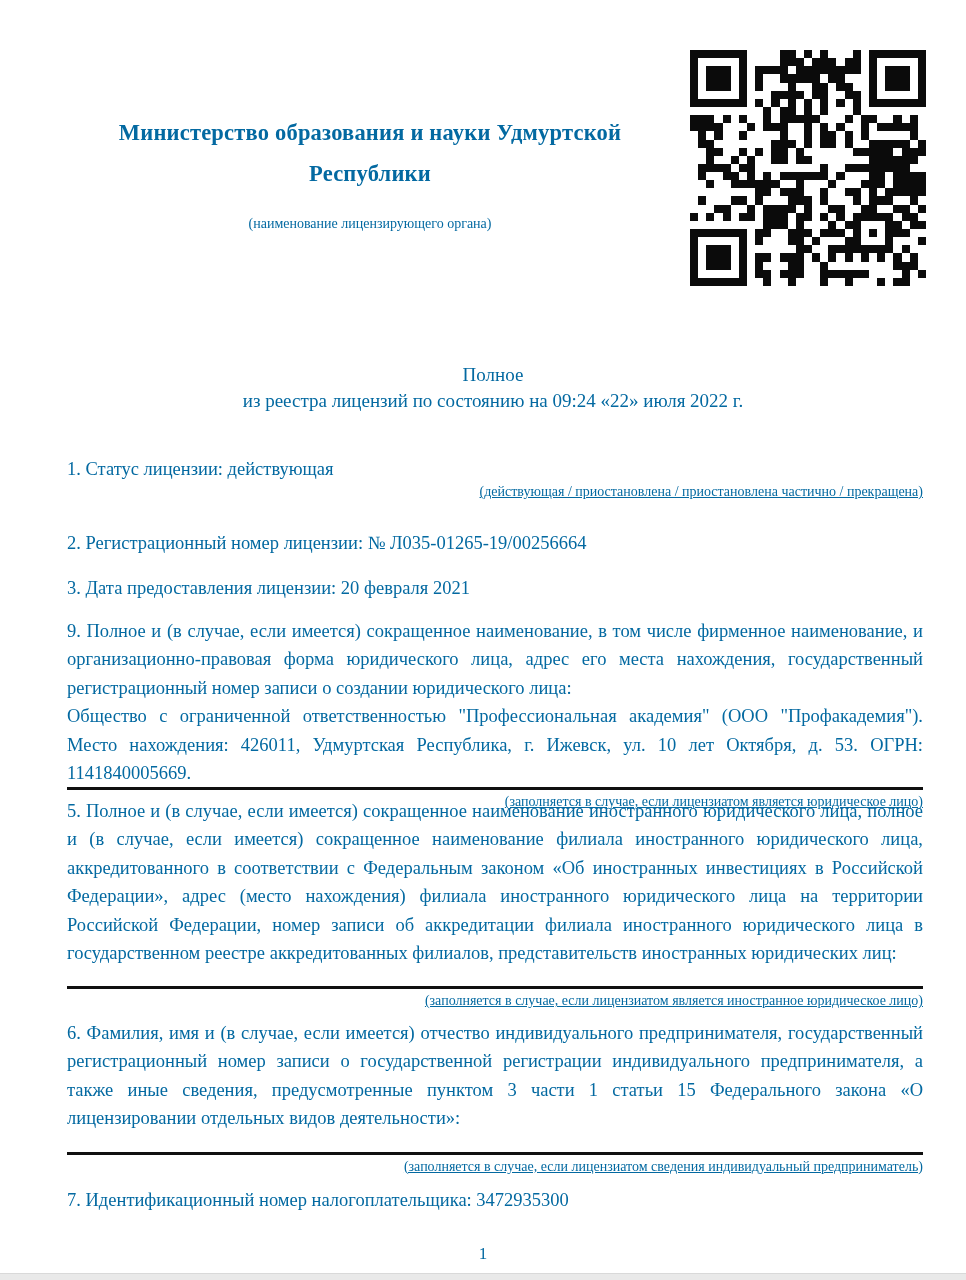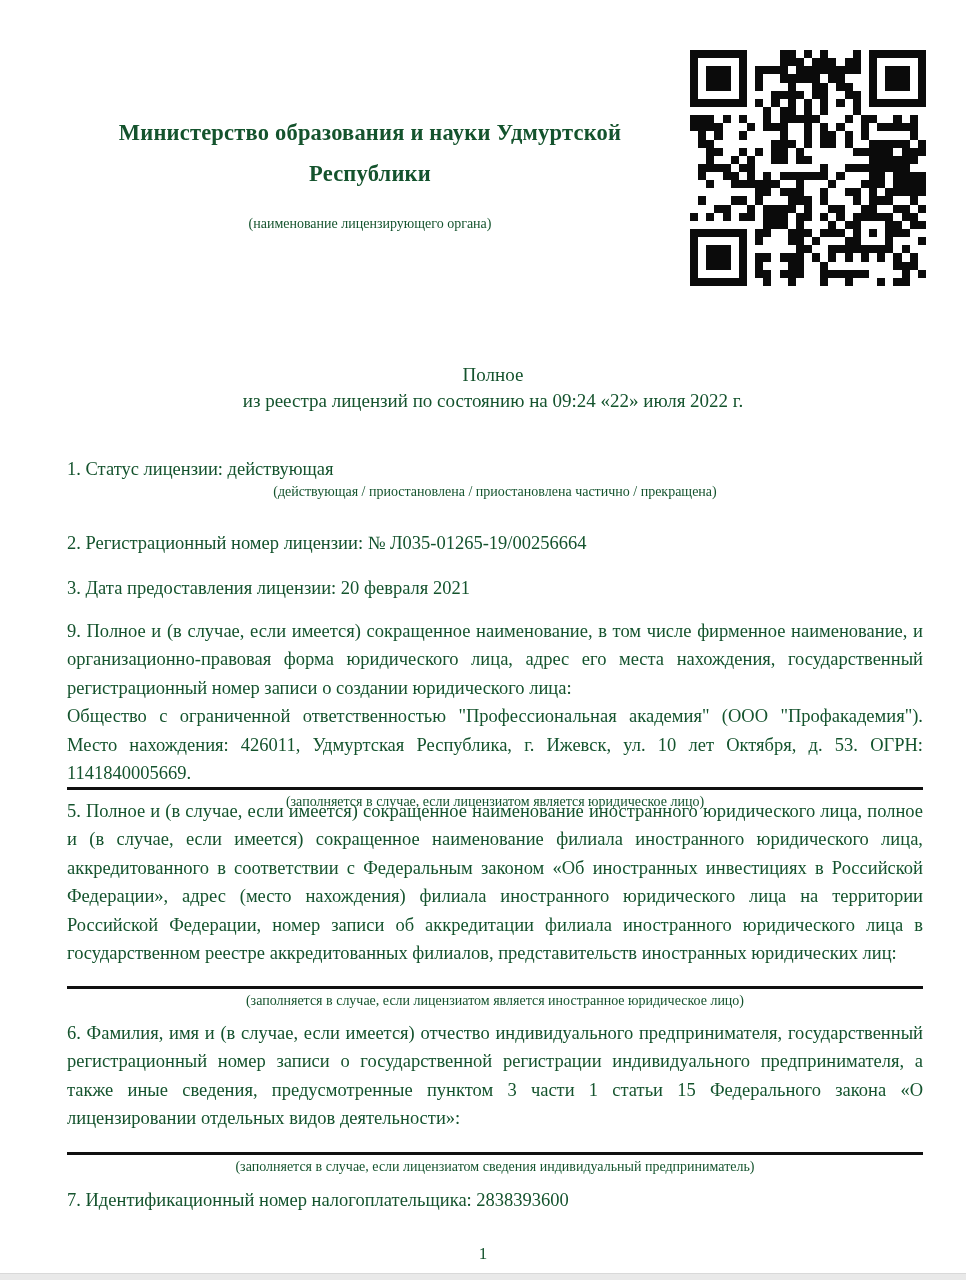--- a/index.html
+++ b/index.html
@@ -2,21 +2,21 @@
 <html><head>
 <meta charset="utf-8">
 <style>
   * { margin: 0; padding: 0; box-sizing: border-box; }
   html, body { background: #ffffff; }
   .sheet {
     position: relative;
     width: 966px;
     height: 1280px;
     background: #ffffff;
-    color: #14532d;
+    color: #0369a1;
     font-family: "Liberation Serif", "DejaVu Serif", serif;
     overflow: hidden;
   }
   .org-header {
     position: absolute;
     left: 70px;
     top: 112px;
     width: 600px;
     text-align: center;
   }
@@ -50,24 +50,25 @@
   }
   .item {
     position: absolute;
     left: 67px;
     width: 856px;
     font-size: 18.5px;
     line-height: 28.4px;
   }
   .item p.just { text-align: justify; }
   .small-caption {
-    text-align: center;
+    text-align: right;
     font-size: 14px;
     line-height: 18px;
     margin-top: 3px;
+    text-decoration: underline;
   }
   .fill-rule {
     border: none;
     border-top: 3px solid #101010;
     height: 0;
     margin: 0;
   }
   .rule-gap { margin-top: 0px; }
   .page-number {
     position: absolute;
@@ -570,20 +571,20 @@
     <div class="small-caption">(заполняется в случае, если лицензиатом является иностранное юридическое лицо)</div>
   </div>
 
   <div class="item" style="top:1019px">
     <p class="just">6. Фамилия, имя и (в случае, если имеется) отчество индивидуального предпринимателя, государственный регистрационный номер записи о государственной регистрации индивидуального предпринимателя, а также иные сведения, предусмотренные пунктом 3 части 1 статьи 15 Федерального закона «О лицензировании отдельных видов деятельности»:</p>
     <hr class="fill-rule" style="margin-top:19px">
     <div class="small-caption">(заполняется в случае, если лицензиатом сведения индивидуальный предприниматель)</div>
   </div>
 
   <div class="item" style="top:1186px">
-    <p>7. Идентификационный номер налогоплательщика: 2838393600</p>
+    <p>7. Идентификационный номер налогоплательщика: 3472935300</p>
   </div>
 
   <div class="page-number">1</div>
 
   <div class="bottom-strip"></div>
 
 </div>
 
 </body></html>

